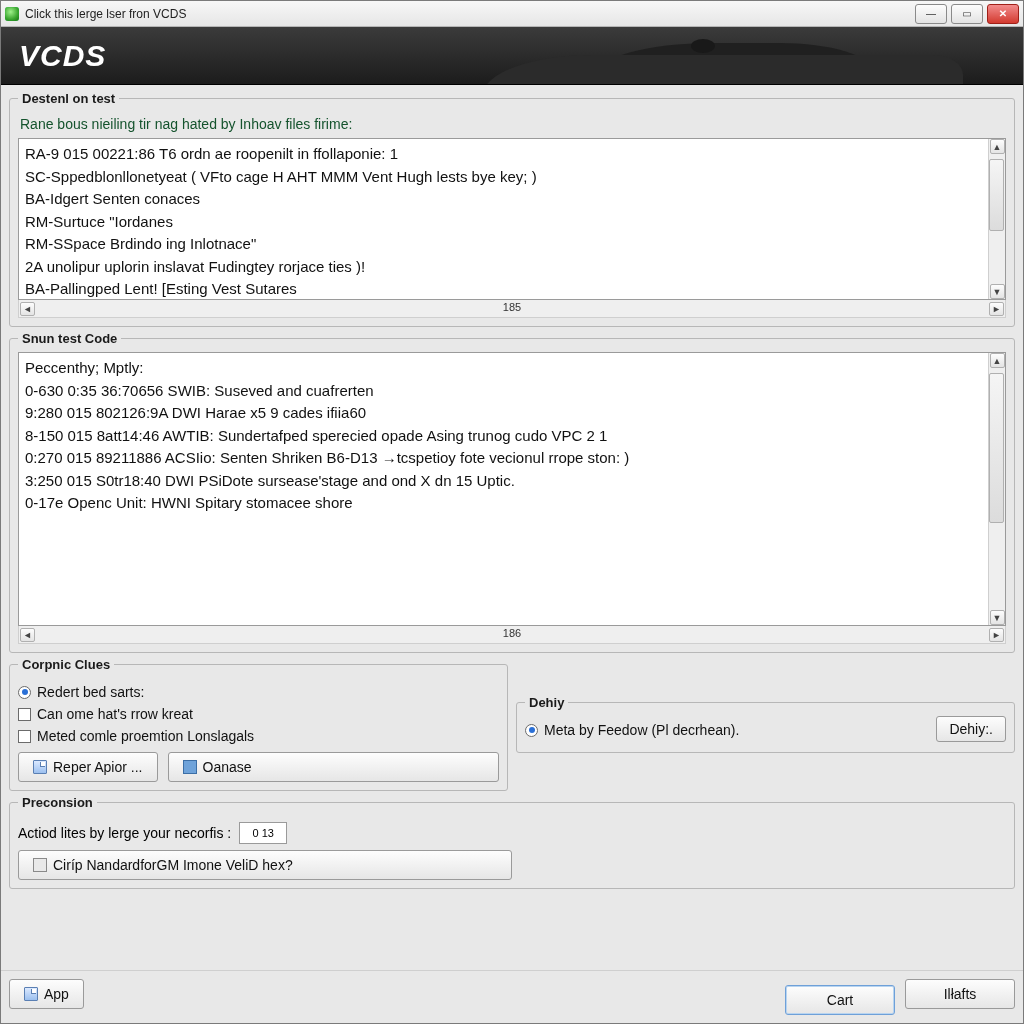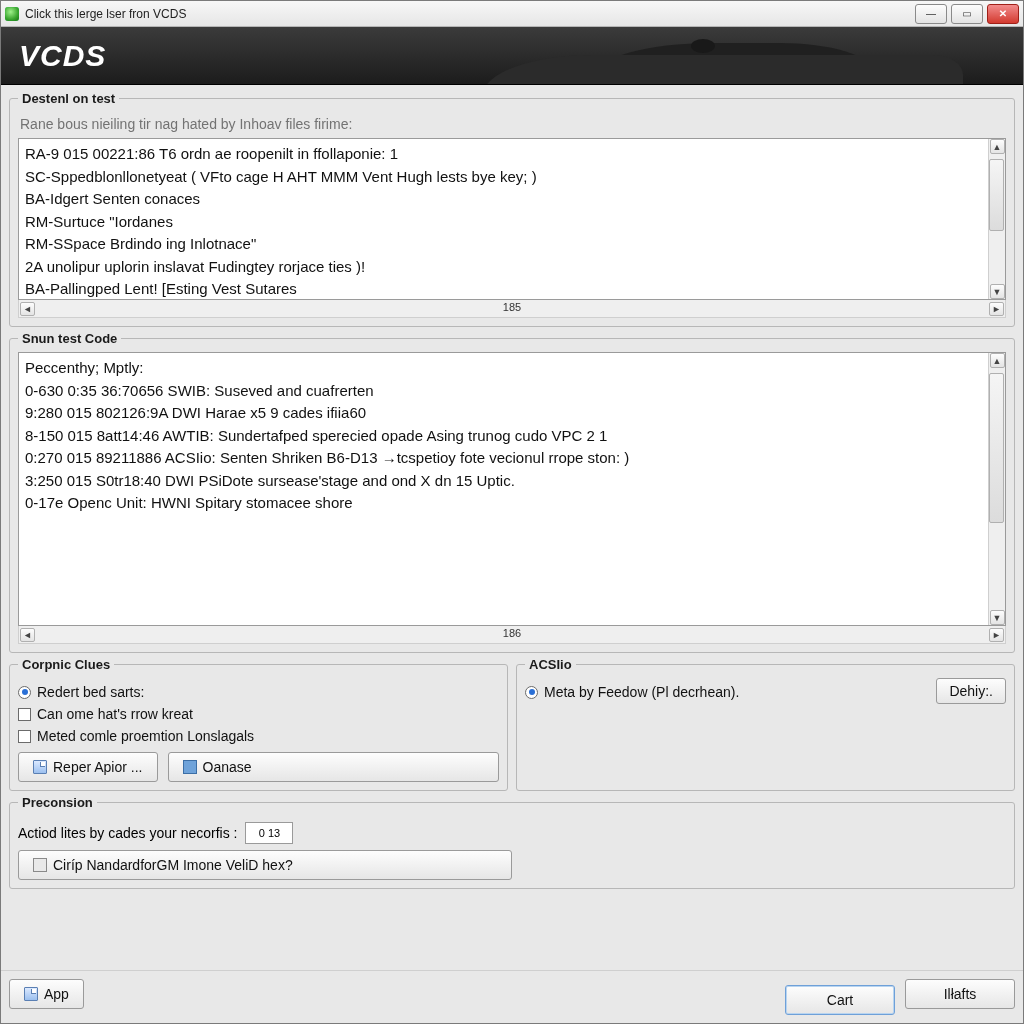--- a/index.html
+++ b/index.html
@@ -13,35 +13,35 @@
   .winbtn.close { background: linear-gradient(#f28c8c,#d33a2f); color: #fff; border-color: #a02018; font-weight: bold; }
   .banner { height: 58px; background: linear-gradient(#3b3b3b, #1c1c1c); display: flex; align-items: center; padding: 8px 18px; position: relative; overflow: hidden; border-bottom: 1px solid #000; }
   .banner-logo { color: #fff; font-size: 30px; font-weight: 800; font-style: italic; letter-spacing: 1px; font-family: Arial, sans-serif; }
   .banner-car { position: absolute; right: 60px; top: -10px; width: 520px; height: 90px; }
   .car-body { position:absolute; right:0; bottom:6px; width:480px; height:46px; background:#2b2b2b; border-top-left-radius:110px 40px; border-top-right-radius:30px 20px; }
   .car-roof { position:absolute; right:90px; bottom:30px; width:280px; height:34px; background:#202020; border-top-left-radius:140px 40px; border-top-right-radius:110px 34px; }
   .car-mirror{ position:absolute; right:248px; bottom:54px; width:24px; height:14px; background:#191919; border-radius:50%; }
   .content { flex: 1; padding: 6px 8px 6px 8px; display: flex; flex-direction: column; gap: 4px; background: #e8e8e8; }
   fieldset { border: 1px solid #b7b7b7; border-radius: 3px; padding: 6px 8px 8px 8px; background: #e8e8e8; }
   legend { padding: 0 4px; color: #1a1a1a; font-size: 13px; font-weight: 600; }
-  .hint { margin: 4px 0 6px 2px; color: #737373; font-size: 14px; }
+  .hint { margin: 4px 0 6px 2px; color: #14532d; font-size: 14px; }
   .textpane-wrap { position: relative; }
   .textpane { width: 100%; background: #fff; border: 1px solid #9a9a9a; padding: 4px 6px; font-family: "Segoe UI", Tahoma, sans-serif; font-size: 15px; line-height: 1.5; color: #111; overflow: hidden; white-space: pre; resize: none; }
   .textpane.top { height: 162px; }
   .textpane.bot { height: 274px; }
   .vscroll { position: absolute; top: 1px; right: 1px; bottom: 1px; width: 17px; background: #efefef; border-left: 1px solid #cfcfcf; display: flex; flex-direction: column; align-items: center; justify-content: space-between; }
   .vs-btn { width: 15px; height: 15px; background: linear-gradient(#fdfdfd,#e4e4e4); border:1px solid #b0b0b0; border-radius:2px; display:flex; align-items:center; justify-content:center; font-size:9px; color:#444; }
   .vs-thumb { position:absolute; right:1px; }
   .vs-thumb.a { top:20px; width:15px; height:72px; background:linear-gradient(#f5f5f5,#dcdcdc); border:1px solid #b0b0b0; border-radius:2px;}
   .vs-thumb.b { top:20px; width:15px; height:150px; background:linear-gradient(#f5f5f5,#dcdcdc); border:1px solid #b0b0b0; border-radius:2px;}
   .hscroll { height: 18px; background: #efefef; border: 1px solid #cfcfcf; border-top: none; display: flex; align-items: center; }
   .hs-btn { width: 15px; height: 14px; background: linear-gradient(#fdfdfd,#e4e4e4); border:1px solid #b0b0b0; border-radius:2px; display:flex; align-items:center; justify-content:center; font-size:9px; color:#444; margin:0 1px;}
   .hs-track { flex:1; position:relative; height:14px; }
   .hs-label { position:absolute; left:50%; transform:translateX(-50%); font-size:11px; color:#333; top:-1px;}
-  .two-col { display: flex; gap: 8px; }
+  .two-col { display: flex; gap: 8px; align-items: center; }
   .two-col > fieldset { flex: 1; }
   .opt-row { display: flex; align-items: center; gap: 6px; margin: 6px 0; font-size: 14px; color: #111; }
   .radio { width: 13px; height: 13px; border: 1px solid #6b6b6b; border-radius: 50%; display:inline-flex; align-items:center; justify-content:center; background:#fff; }
   .radio.checked::after { content:""; width:6px; height:6px; border-radius:50%; background:#2a6fd6; }
   .chk { width: 13px; height: 13px; border: 1px solid #6b6b6b; background:#fff; }
   .btn { height: 30px; padding: 0 14px; background: linear-gradient(#fdfdfd,#e6e6e6); border:1px solid #9a9a9a; border-radius:3px; display:inline-flex; align-items:center; gap:6px; font-size:14px; color:#111; }
   .btn.small { height: 26px; padding:0 12px; }
   .btn.primaryish { border-color:#6ea0d8; box-shadow: 0 0 0 1px #b8d4f0 inset; margin-top: 6px; }
   .btn-row { display:flex; gap:10px; margin-top:8px; }
   .numbox { width: 48px; height: 22px; border:1px solid #9a9a9a; background:#fff; text-align:center; font-size:11px; }
@@ -160,37 +160,37 @@
             <span>Reper Apior ...</span>
           </div>
           <div class="btn" style="flex:1;">
             <span class="ico ico-square"></span>
             <span>Oanase</span>
           </div>
         </div>
       </fieldset>
 
       <fieldset>
-        <legend>ACSIio</legend>
+        <legend>Dehiy</legend>
         <div class="codes-right">
           <div class="opt-row">
             <span class="radio checked"></span>
             <span>Meta by Feedow (Pl decrhean).</span>
           </div>
           <div class="btn small">
             <span>Dehiy:.</span>
           </div>
         </div>
       </fieldset>
     </div>
 
     <fieldset>
       <legend>Preconsion</legend>
       <div class="precon-row">
-        <span>Actiod lites by cades your necorfis :</span>
+        <span>Actiod lites by lerge your necorfis :</span>
         <input class="numbox" value="0 13" style="">
       </div>
       <div class="btn" style="width:100%; max-width:494px;">
         <span class="ico ico-chip"></span>
         <span>Ciríp NandardforGM Imone VeliD hex?</span>
       </div>
     </fieldset>
 
   </div>
 

